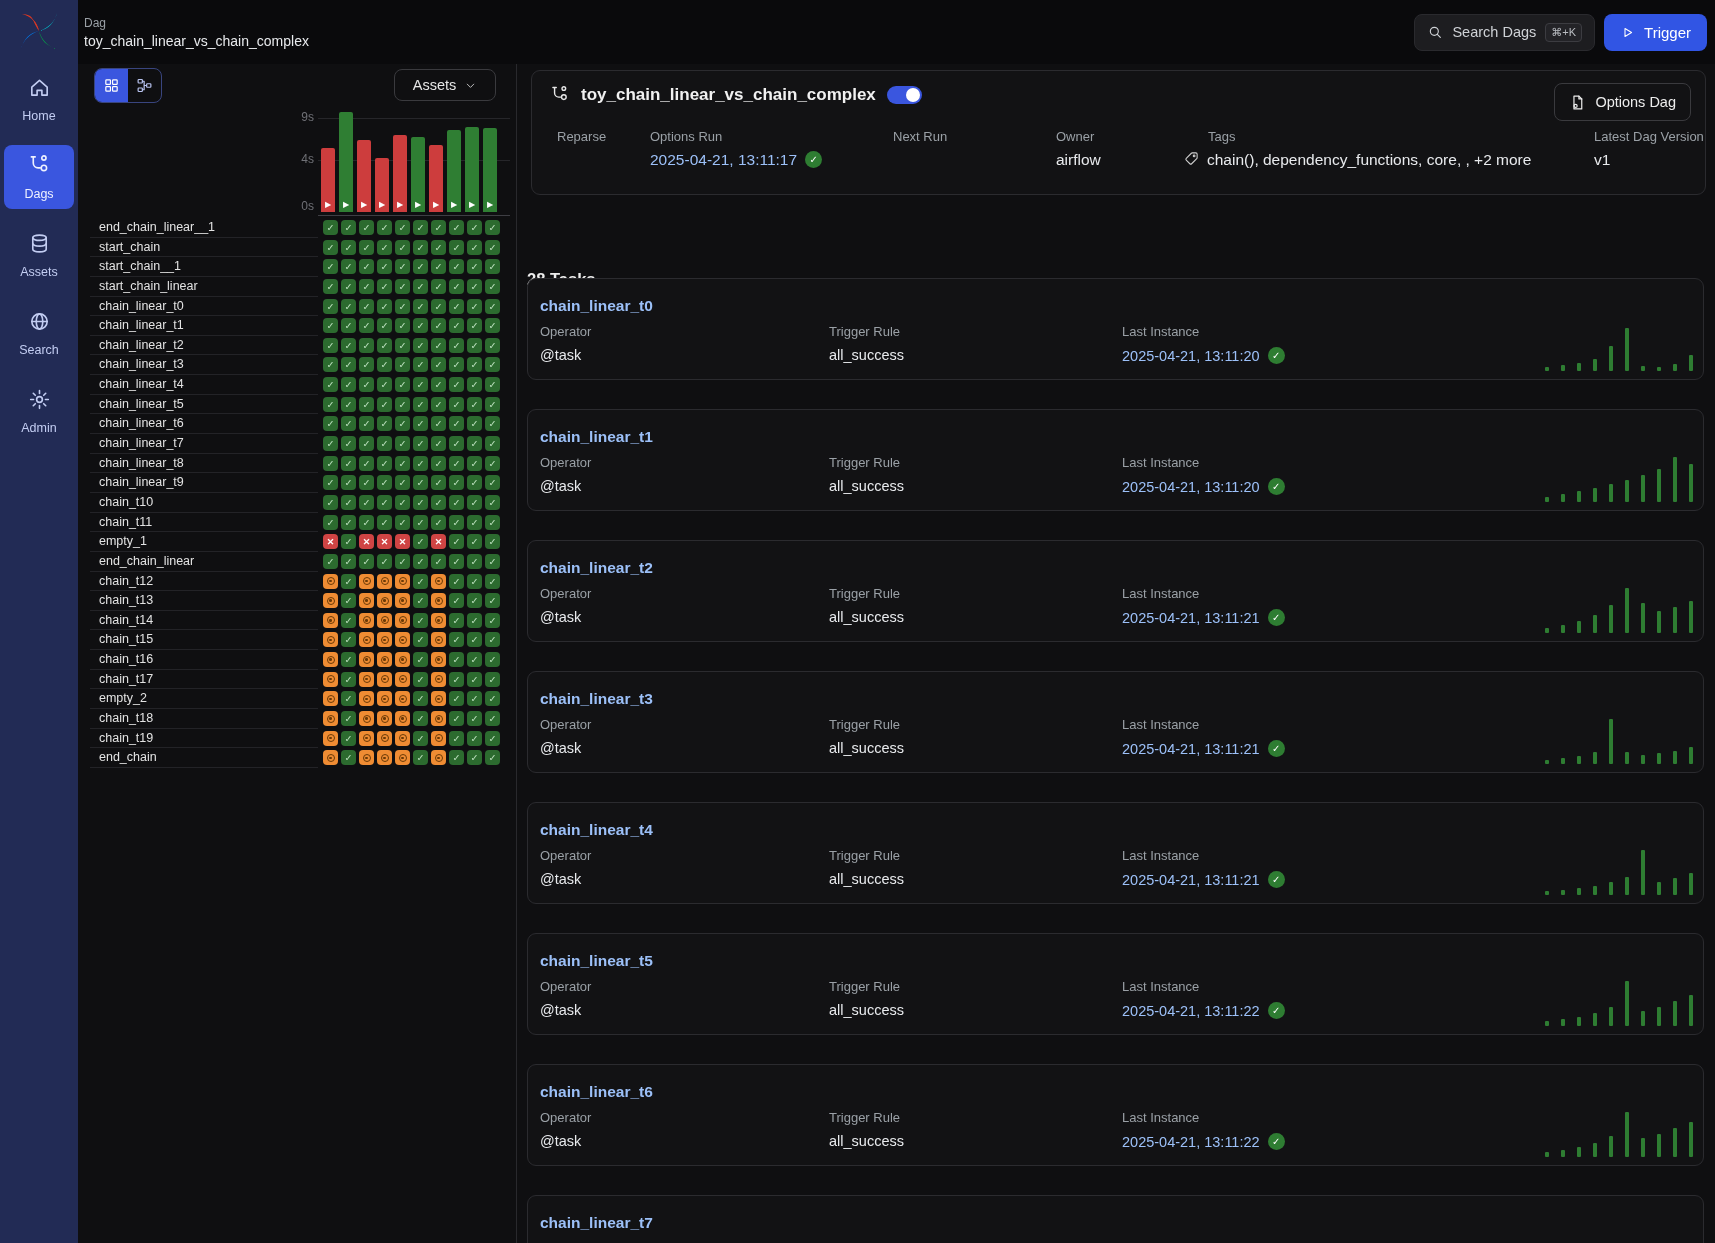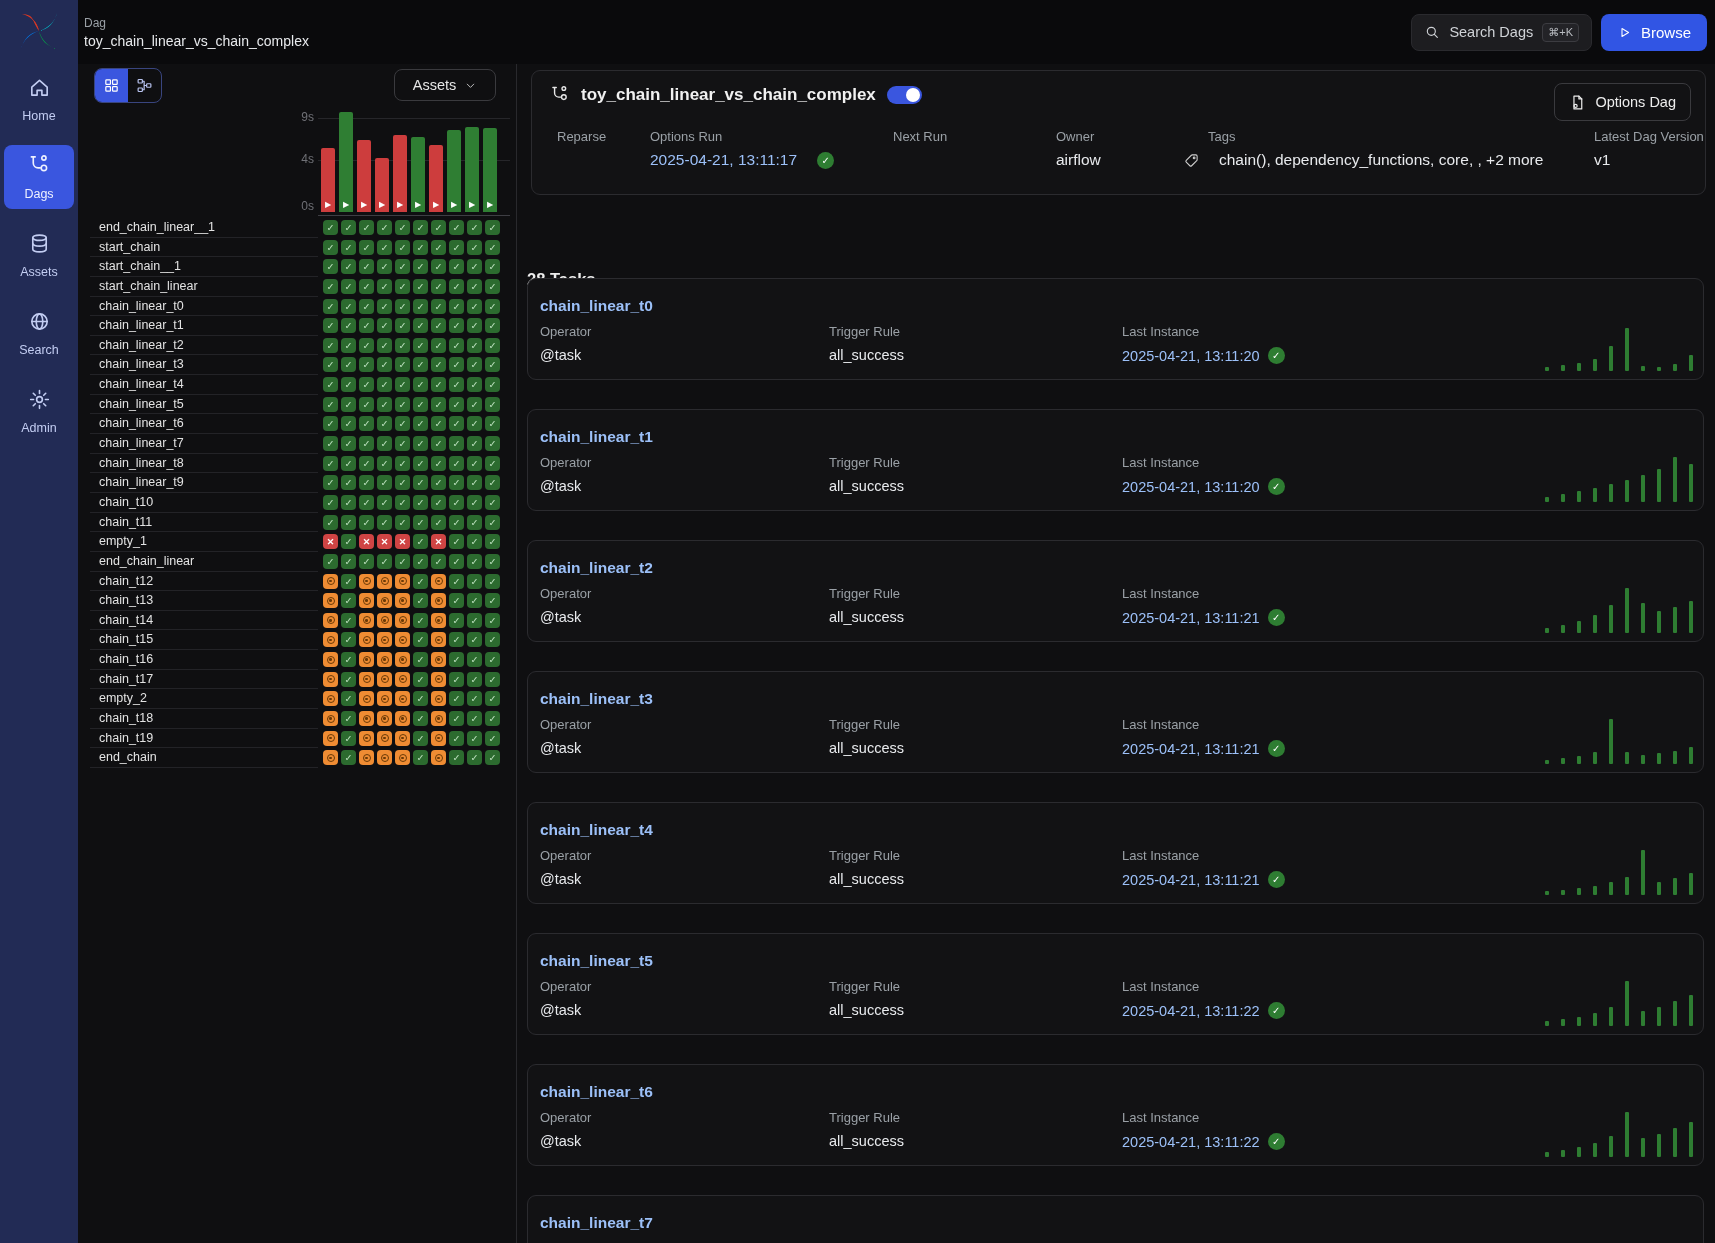--- a/index.html
+++ b/index.html
@@ -53,21 +53,21 @@
   .ring{width:8px;height:8px;border:1.6px solid #6b3a06;border-radius:50%;display:flex;align-items:center;justify-content:center}
   .ring .dot{width:2.5px;height:2.5px;background:#6b3a06;border-radius:50%}
   
   .dag-card{position:absolute;left:13px;top:6px;width:1175px;height:125px;background:#121214;border:1px solid #2b2b2f;border-radius:9px}
   .dag-card-titlerow{position:absolute;left:18px;top:14px;display:flex;align-items:center;gap:11px}
   .dag-card-titlerow svg{width:20px;height:20px;color:#e8e8e8}
   .dag-name{font-size:17px;font-weight:bold;color:#f1f1f1}
   .toggle{width:35px;height:18px;border-radius:9px;background:#3a56df;position:relative;cursor:pointer}
   .toggle .knob{position:absolute;right:2px;top:2px;width:14px;height:14px;border-radius:50%;background:#fff}
   .fld-label{position:absolute;top:58px;font-size:13px;color:#9aa0a6;white-space:nowrap}
-  .fld-value{position:absolute;top:80px;font-size:15.5px;color:#e8eaed;white-space:nowrap;display:flex;align-items:center;gap:20px}
+  .fld-value{position:absolute;top:80px;font-size:15.5px;color:#e8eaed;white-space:nowrap;display:flex;align-items:flex-start;gap:8px}
   .link{color:#9cc0f8;cursor:pointer}
   .badge{width:17px;height:17px;border-radius:50%;background:#2e7d32;color:#fff;font-size:10px;display:inline-flex;align-items:center;justify-content:center}
   .tags-value svg{width:15px;height:15px;color:#cfcfcf}
   .reparse-btn{position:absolute;right:14px;top:12px;height:38px;padding:0 14px;display:flex;align-items:center;gap:9px;background:transparent;border:1px solid #3a3a3e;border-radius:8px;color:#ececec;font-size:14.5px;cursor:pointer}
   .reparse-btn svg{width:17px;height:17px}
   
   .tabs{position:absolute;left:0;top:141px;right:0;height:36px;border-bottom:1px solid #232327;display:flex;align-items:flex-end;padding-left:12px;gap:34px}
   .tab{font-size:15px;font-weight:bold;color:#9ba0a6;padding:0 4px 11px 4px;position:relative;cursor:pointer}
   .tab.active{color:#fff}
   .tab.active::after{content:"";position:absolute;left:0;right:0;bottom:-1px;height:3px;background:#4a8cef;border-radius:2px}
@@ -151,21 +151,21 @@
         </span>
       <span>Search Dags</span>
       <span class="kbd">⌘+K</span>
     </button>
     <button class="trigger-btn">
       <span style="display: inline-flex;">
           <svg viewBox="0 0 24 24" fill="none" stroke="currentColor" stroke-width="1.7" stroke-linecap="round" stroke-linejoin="round">
             <path d="M8 5.5 18.5 12 8 18.5z"></path>
           </svg>
         </span>
-      <span>Browse</span>
+      <span>Trigger</span>
     </button>
   </div>
 </header>
 
 <div class="content">
 
   <section class="grid-pane">
     <div class="view-toggle">
       <button class="view-btn active">
           <span style="display: inline-flex;">

